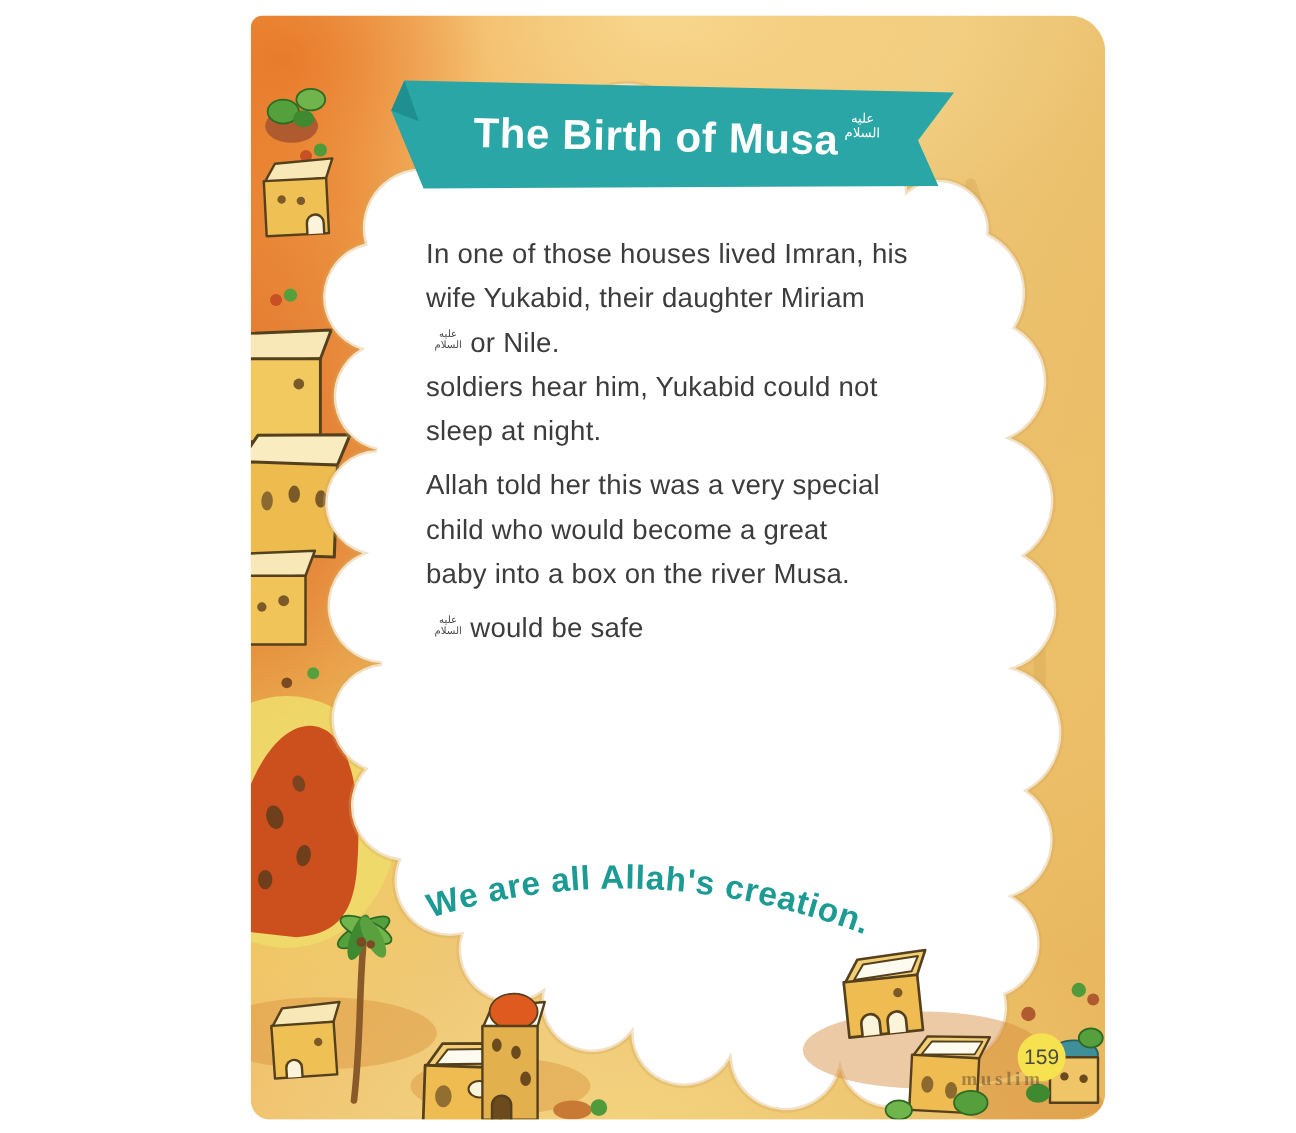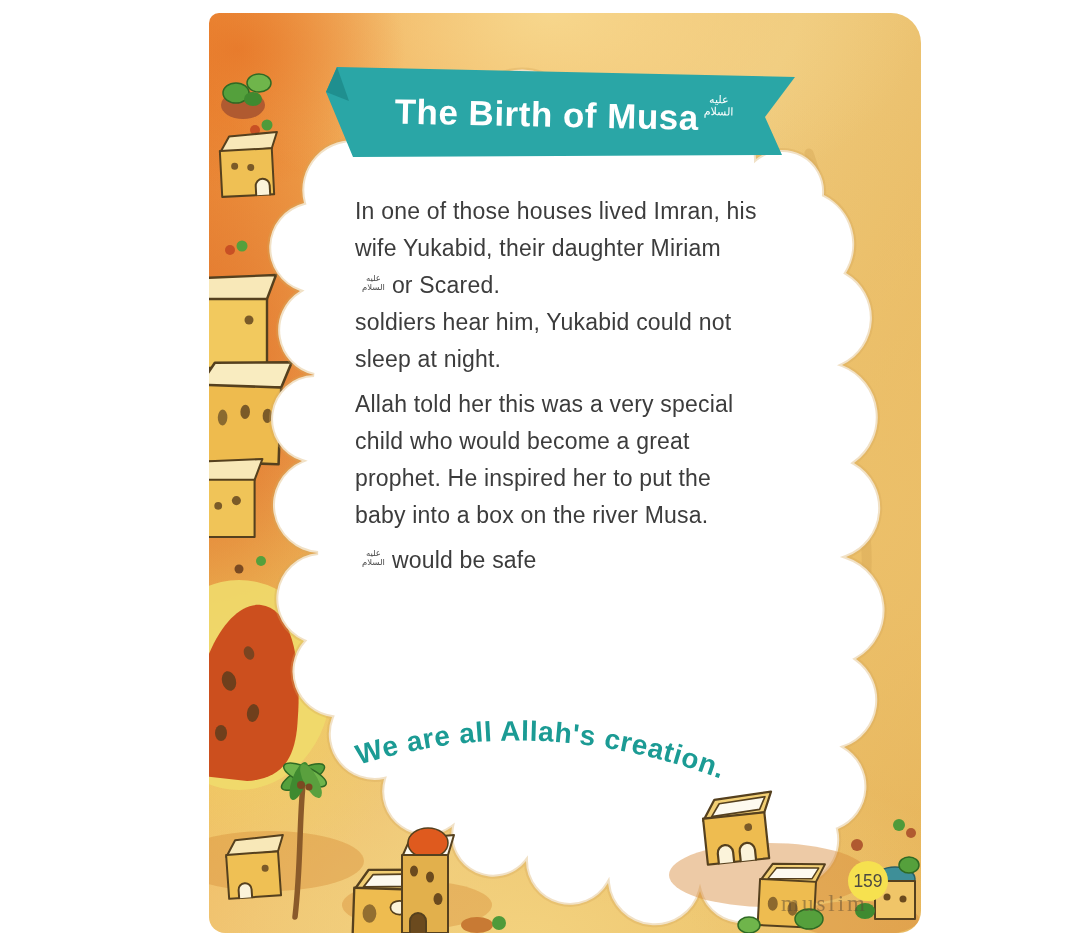--- a/index.html
+++ b/index.html
@@ -27,22 +27,22 @@
   
   .textblock{position:absolute;left:146px;top:180px;z-index:3;color:#3c3c3c;font-size:23px;
              letter-spacing:.2px;}
   .para{margin:0 0 8px 0;}
   .line{height:37px;line-height:37px;white-space:nowrap;display:flex;align-items:flex-start;}
   .line .hon-body{align-self:center;}
   
   .slogan-text{font-size:28px;font-weight:bold;fill:#1b9b94;letter-spacing:.6px;
                font-family:"Liberation Sans","DejaVu Sans",sans-serif;}
   .pagenum-text{font-size:17.5px;fill:#4c4a42;font-family:"Liberation Sans","DejaVu Sans",sans-serif;}
-  .watermark{position:absolute;left:572px;top:878px;z-index:5;font-family:"Liberation Serif","DejaVu Serif",serif;
-             font-weight:normal;font-size:23px;letter-spacing:3px;color:#5b4a33;opacity:.5;}
+  .watermark{position:absolute;left:592px;top:878px;z-index:5;font-family:"Liberation Serif","DejaVu Serif",serif;
+             font-weight:bold;font-size:16px;letter-spacing:3px;color:#5b4a33;opacity:.5;}
 </style>
 </head>
 <body>
 
 <div class="canvas">
   <div class="page">
 
     <svg class="art" viewBox="0 0 712 920">
 
       <g stroke-linejoin="round" stroke-linecap="round">
@@ -224,38 +224,35 @@
             <span>In one of those houses lived Imran, his</span>
           </div>
         <div class="line">
             <span>wife Yukabid, their daughter Miriam</span>
           </div>
         <div class="line">
           <span class="hon hon-body">
             <span>عليه</span>
               <span>السلام</span>
           </span>
-          <span>or Scared.</span>
+          <span>or Nile.</span>
         </div>
         <div class="line">
             <span>soldiers hear him, Yukabid could not</span>
           </div>
         <div class="line">
             <span>sleep at night.</span>
           </div>
       </div>
       <div class="para">
         <div class="line">
             <span>Allah told her this was a very special</span>
           </div>
         <div class="line">
             <span>child who would become a great</span>
-          </div>
-        <div class="line">
-            <span>prophet. He inspired her to put the</span>
           </div>
         <div class="line">
             <span>baby into a box on the river Musa.</span>
           </div>
       </div>
       <div class="para">
         <div class="line">
           <span class="hon hon-body">
             <span>عليه</span>
               <span>السلام</span>

